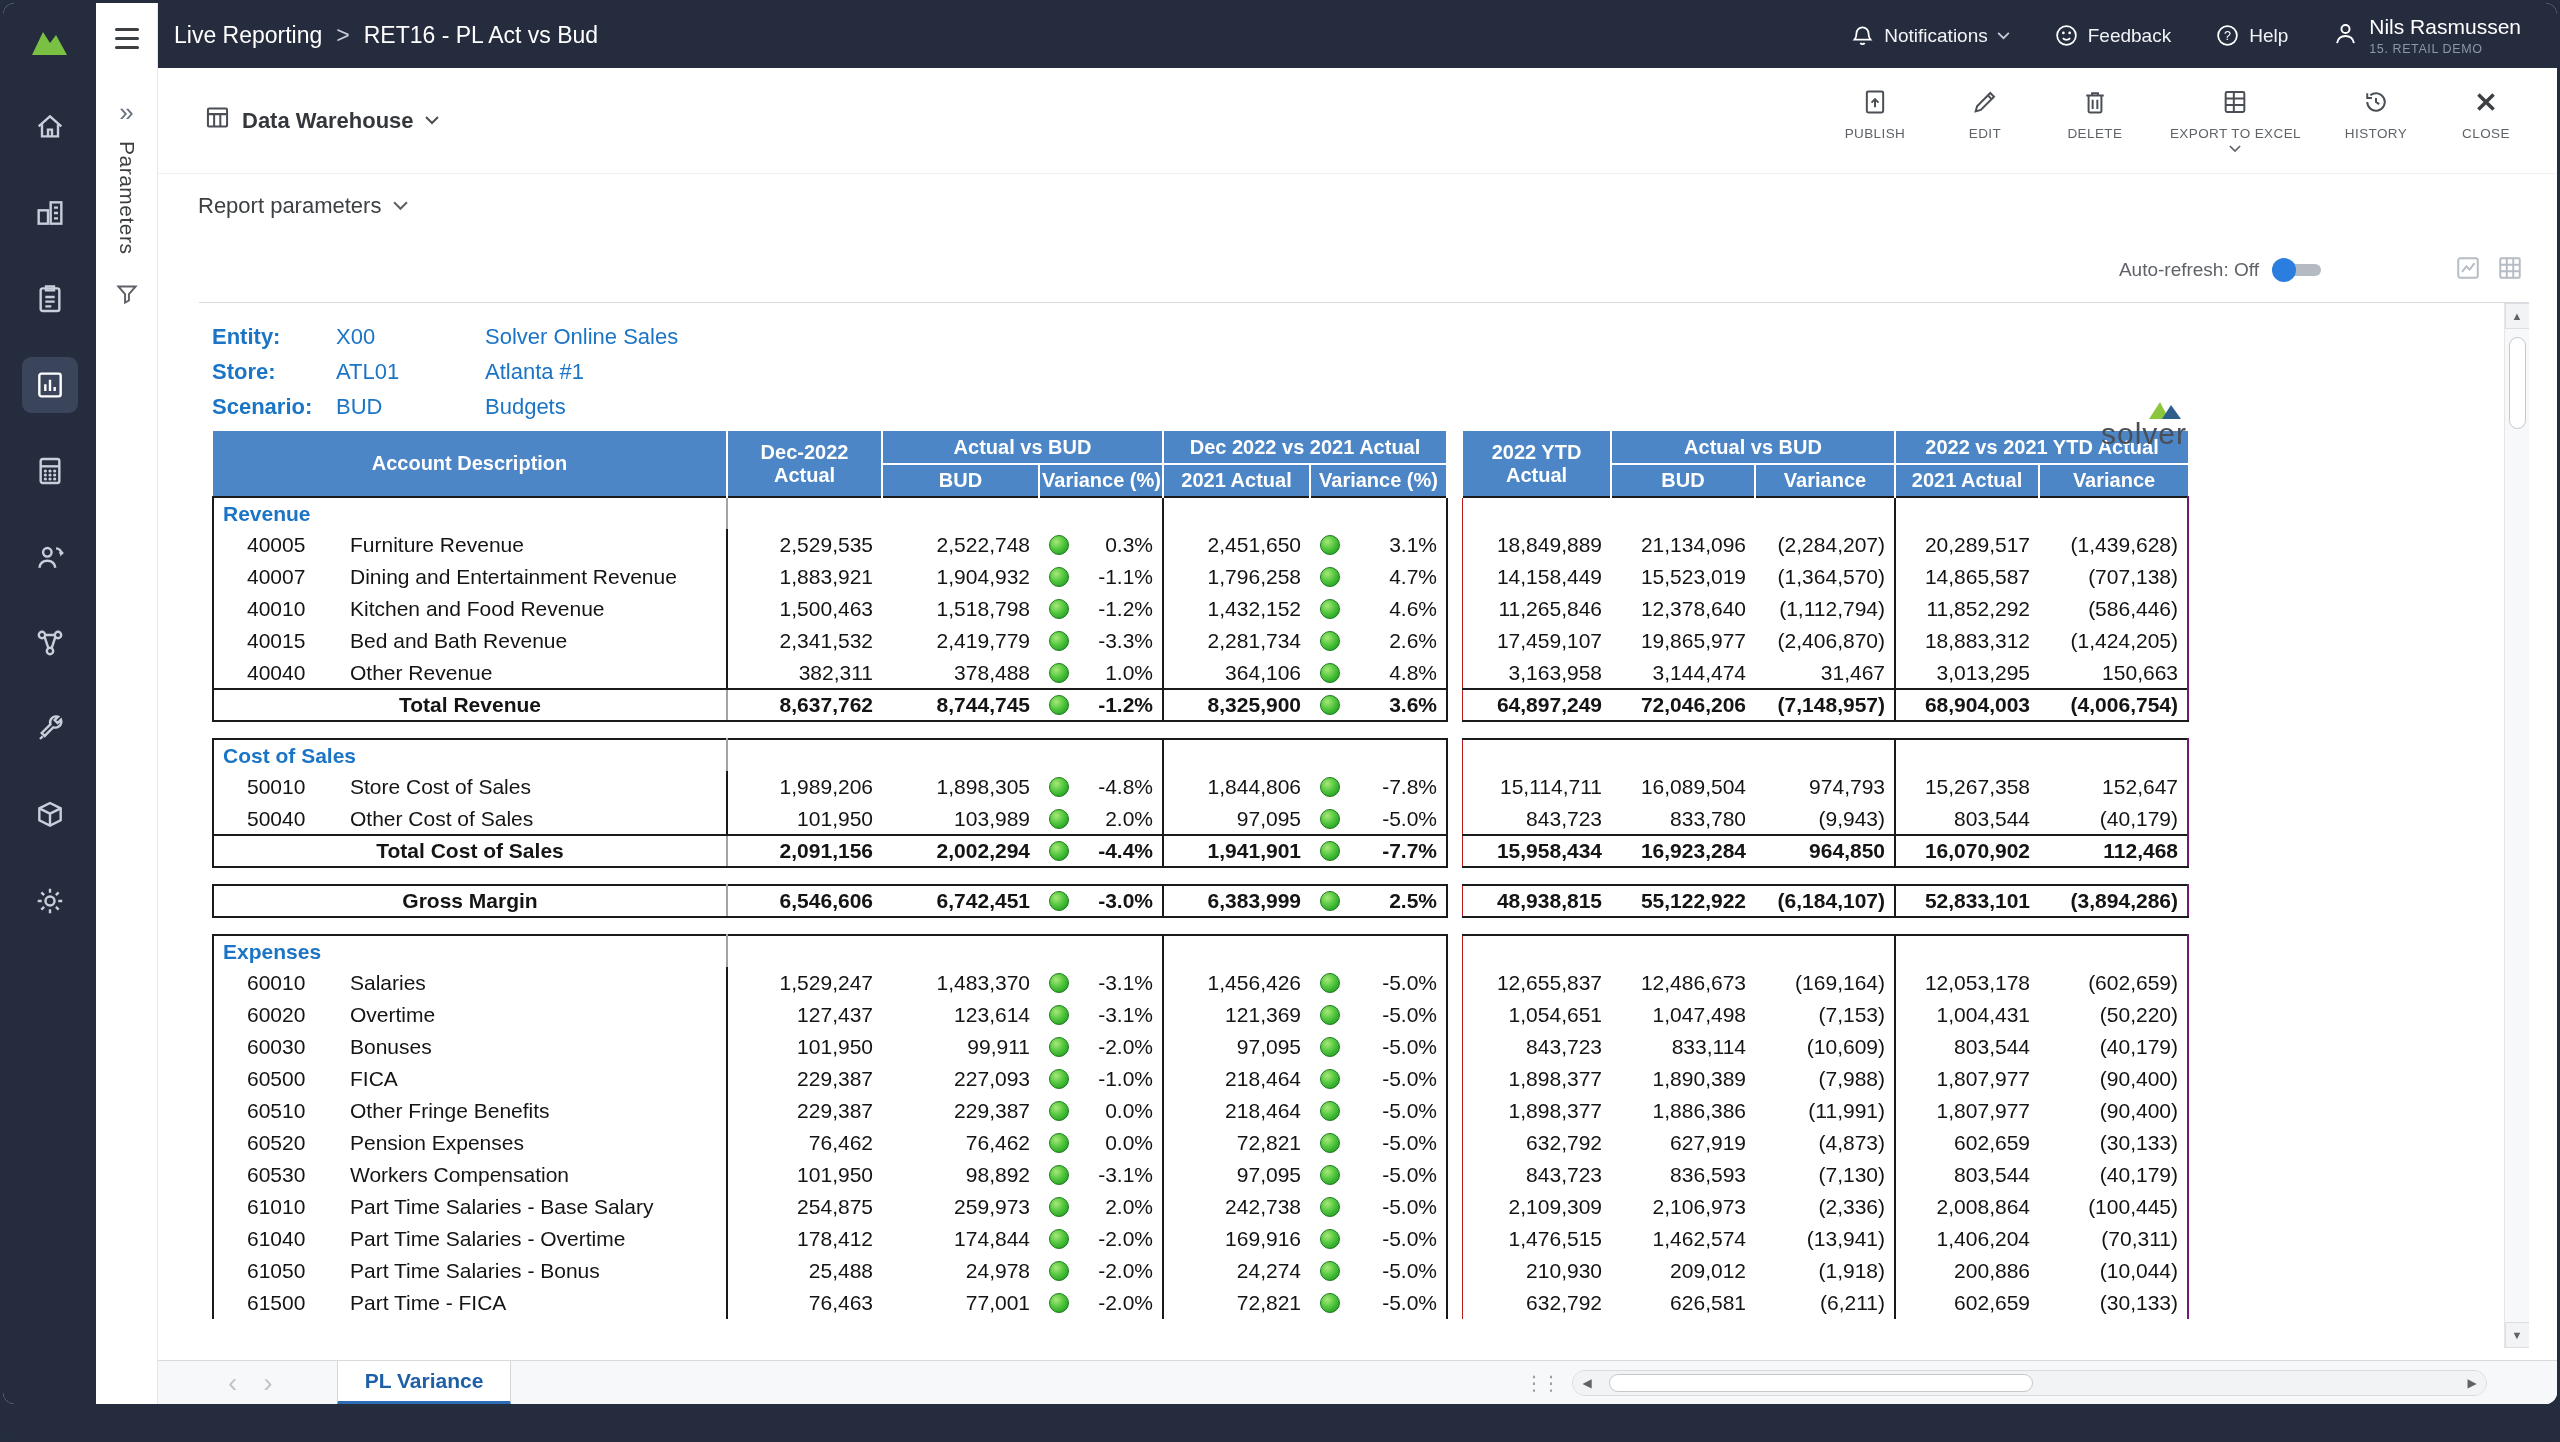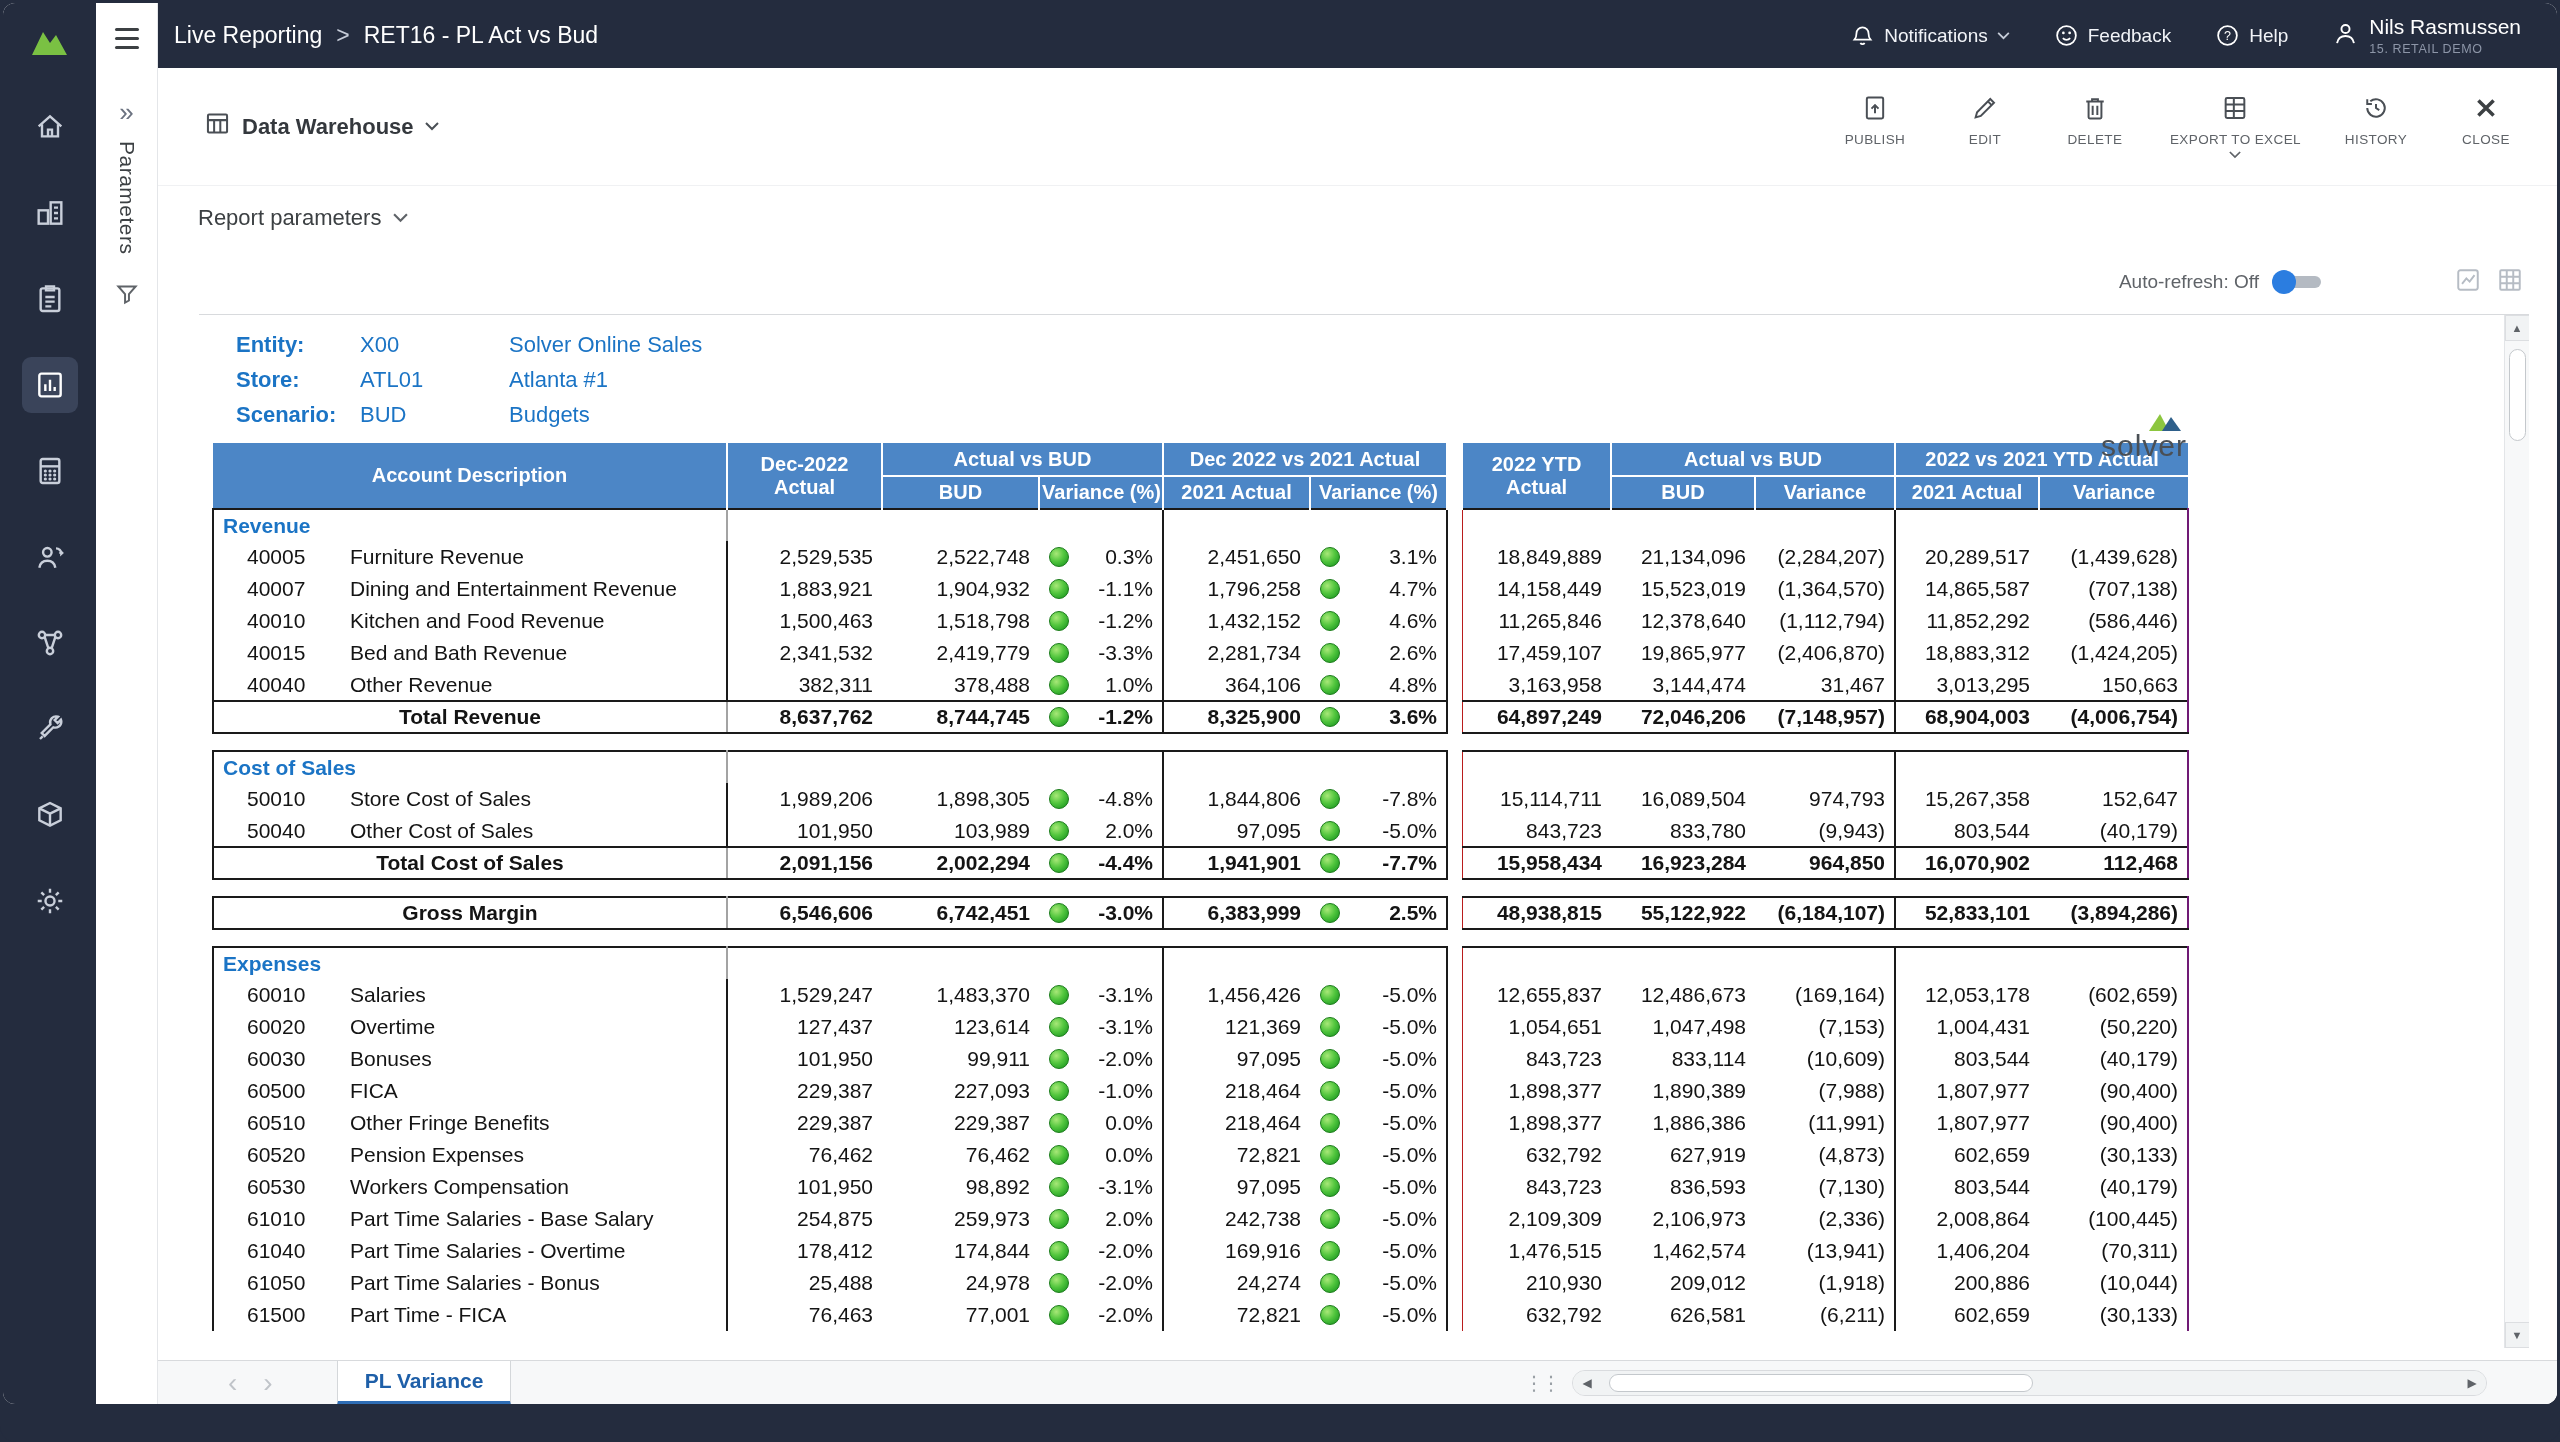--- a/index.html
+++ b/index.html
@@ -33,21 +33,21 @@
   .top-right { margin-left:auto; display:flex; align-items:center; gap:44px; }
   .top-item { display:flex; align-items:center; gap:9px; font-size:19px; color:#f2f4f8; cursor:pointer; }
   .top-item svg { display:block; }
   .userbox { display:flex; align-items:center; gap:10px; cursor:pointer; }
   .user-name { font-size:21px; color:#fff; line-height:1.1; }
   .user-org { font-size:12.5px; color:#8d96a8; text-transform:uppercase; letter-spacing:.6px; margin-top:3px; }
 
   
   .main { grid-row:2; grid-column:3; background:#fff; display:flex; flex-direction:column; overflow:hidden; }
 
-  .toolbar-row { height:118px; flex:none; display:flex; align-items:center; padding:0 36px 0 46px; border-bottom:1px solid #f0f1f3; }
+  .toolbar-row { height:106px; flex:none; display:flex; align-items:center; padding:0 36px 0 46px; border-bottom:1px solid #f0f1f3; }
   .source-select { display:flex; align-items:center; gap:11px; color:#34383d; font-size:22px; font-weight:700; cursor:pointer; }
   .source-select .chev { color:#4a4f55; }
   .actions { margin-left:auto; display:flex; align-items:flex-start; gap:40px; }
   .action-btn { display:flex; flex-direction:column; align-items:center; gap:6px; color:#4a4f55; cursor:pointer; min-width:70px; }
   .action-btn .lbl { font-size:13.5px; letter-spacing:.4px; color:#5f6368; white-space:nowrap; }
   .action-btn .chev { color:#5f6368; margin-top:-2px; }
 
   .rp-row { height:64px; flex:none; display:flex; align-items:center; padding-left:40px; gap:12px; color:#3c4043; font-size:22px; }
   .rp-row .chev { color:#5f6368; cursor:pointer; }
 
@@ -57,21 +57,21 @@
   .toggle .knob { position:absolute; left:-3px; top:-6px; width:24px; height:24px; border-radius:50%; background:#2b7de0; }
   .ar-spacer { width:96px; }
   .ar-ic { color:#b6bcc4; cursor:pointer; }
 
   
   .report-region { flex:1; display:flex; margin:0 28px 12px 41px; border-top:1px solid #d8dadd; overflow:hidden; }
   .report-canvas { flex:1; overflow:hidden; padding:12px 0 0 13px; position:relative; }
 
   .report-head { width:1975px; position:relative; }
   .rpt-title { color:#1b74c5; font-size:30px; font-weight:700; line-height:38px; margin-bottom:8px; }
-  .meta-row { height:35px; display:flex; align-items:center; font-size:22px; color:#1b74c5;margin-left:24px; }
+  .meta-row { height:35px; display:flex; align-items:flex-end; font-size:22px; color:#1b74c5; }
   .meta-label { width:124px; font-weight:700; }
   .meta-code { width:149px; }
   .report-head .solver-logo { position:absolute; right:0; top:84px; display:flex; flex-direction:column; align-items:flex-end; }
   .solver-logo .mark { margin-right:2px; margin-bottom:-6px; }
   .solver-logo .word { font-size:30px; color:#4a4f55; letter-spacing:1px; line-height:1; }
 
   
   .rpt-table { border-collapse:collapse; table-layout:fixed; width:1975px; margin-top:11px; }
   .rpt-table th { background:#4c86c6; color:#fff; font-size:20px; font-weight:700; border:2px solid #fff; height:33px; line-height:1.12; text-align:center; padding:0 2px; white-space:nowrap; }
   .rpt-table thead tr:first-child th { border-top:none; }

